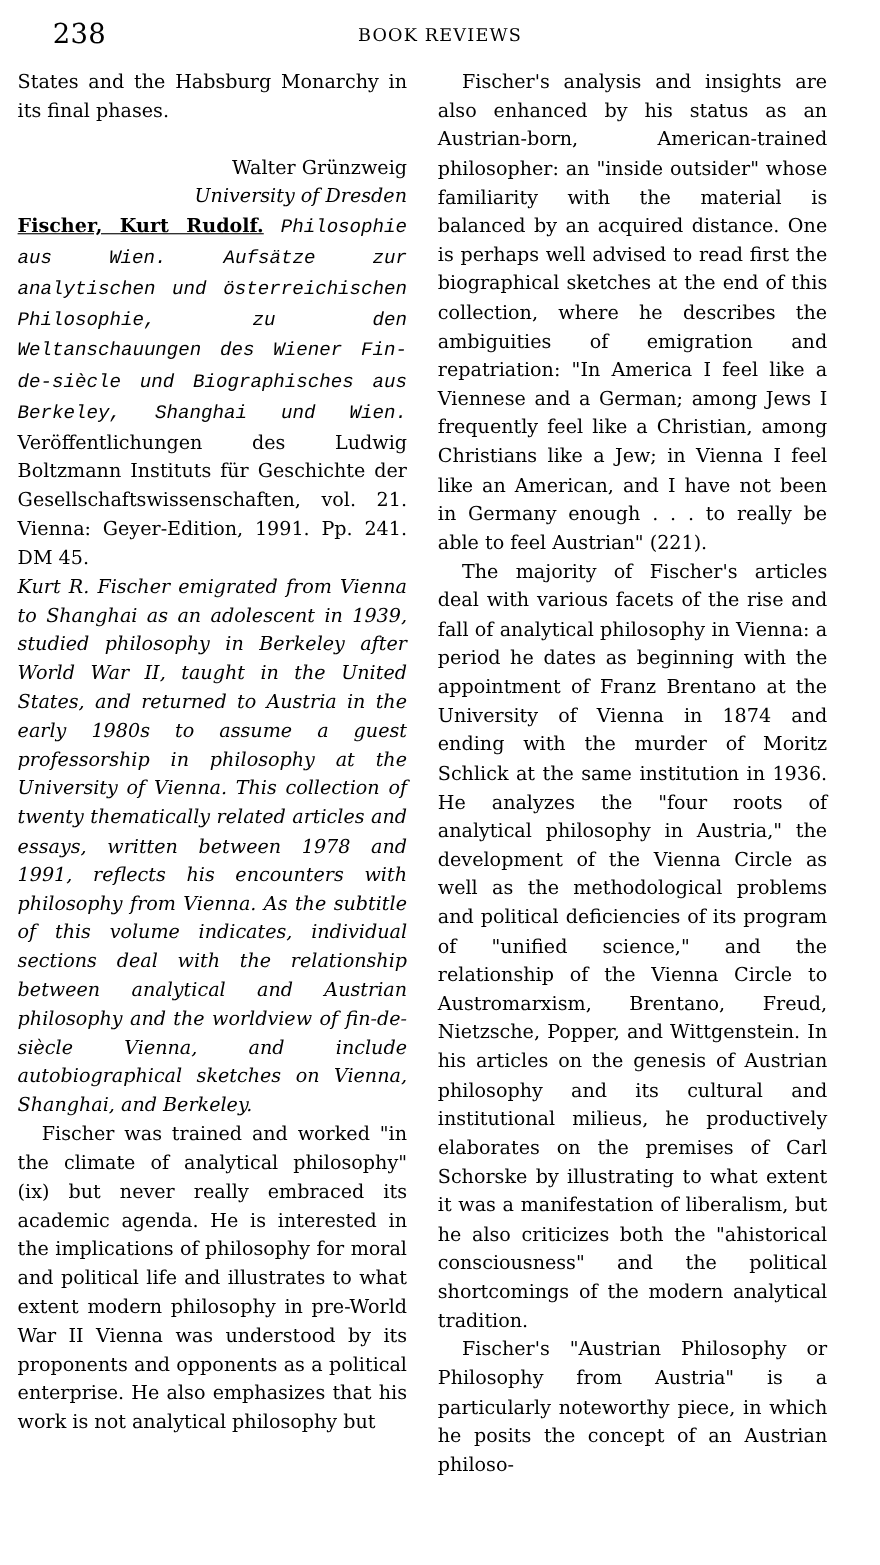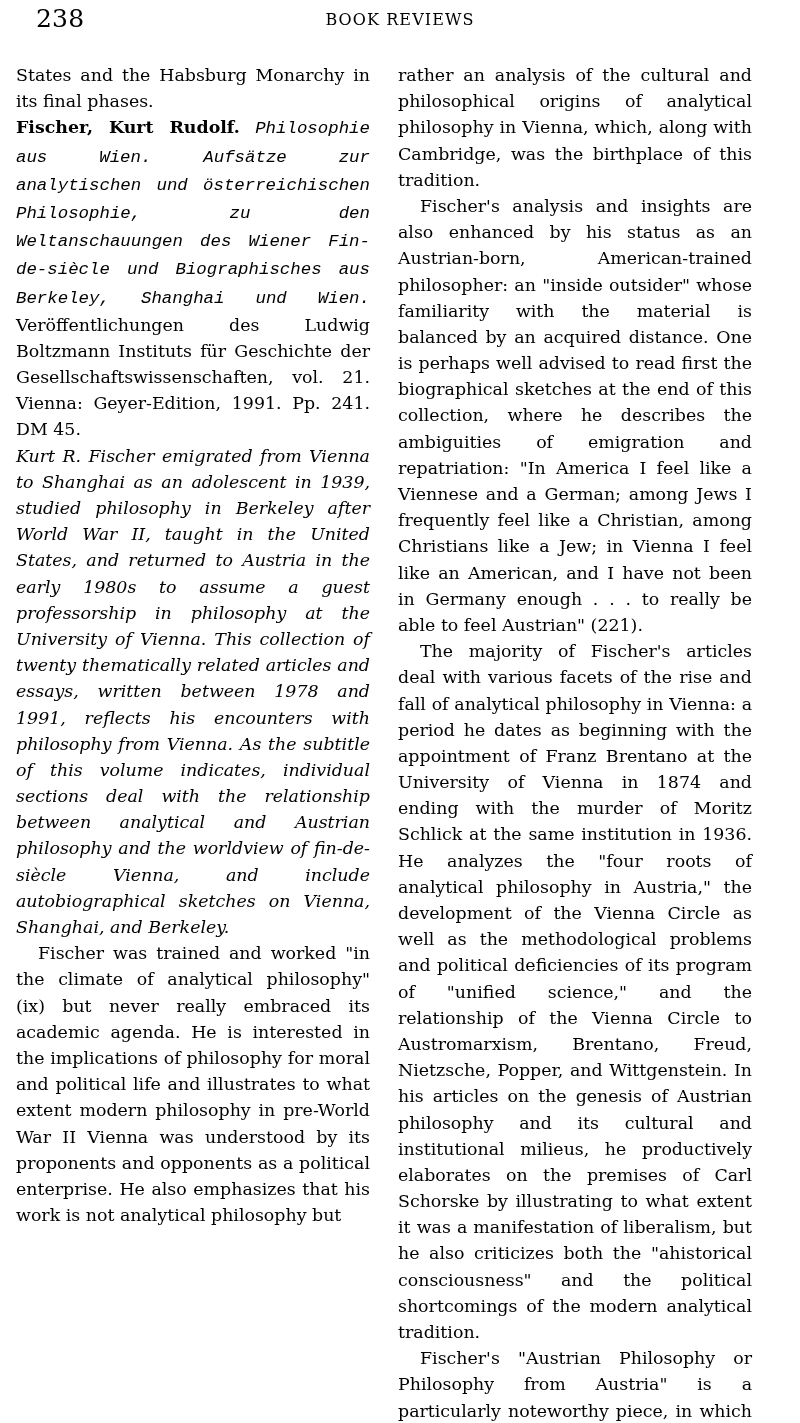--- a/index.html
+++ b/index.html
@@ -13,21 +13,21 @@
     font-family: "DejaVu Serif", serif;
     color: #000000;
     position: relative;
     overflow: hidden;
   }
   .page {
     position: relative;
     width: 800px;
     height: 1423px;
     box-sizing: border-box;
-    padding: 0;
+    padding: 12px;
   }
   .running-head {
     position: relative;
     height: 46px;
     margin: 0 36px;
   }
   .folio {
     position: absolute;
     left: 0;
     top: 4px;
@@ -74,20 +74,21 @@
     line-height: 1.5;
   }
   .byline .line2 {
     font-style: italic;
   }
   .entry {
     margin-top: 46px;
   }
   .entry b {
     font-weight: bold;
+    text-decoration: underline;
   }
   .entry i {
     font-style: italic;
     font-family: Liberation Mono, monospace;
   }
   .gap-before {
     margin-top: 26px;
     font-style: italic;
   }
 </style>
@@ -99,28 +100,31 @@
   <div class="running-head">
     <div class="folio">238</div>
     <div class="head-title">BOOK REVIEWS</div>
   </div>
 
   <div class="columns">
 
     <div class="col">
       <p>States and the Habsburg Monarchy in its final phases.</p>
 
+      <div class="byline">
+        <div class="line1">Walter Grünzweig</div>
+        <div class="line2">University of Dresden</div>
+      </div>
 
       <p class="entry"><b>Fischer, Kurt Rudolf.</b> <i>Philosophie aus Wien. Aufsätze zur analytischen und österreichischen Philosophie, zu den Weltanschauungen des Wiener Fin-de-siècle und Biographisches aus Berkeley, Shanghai und Wien.</i><span> Veröffentlichungen des Ludwig Boltzmann Instituts für Geschichte der Gesellschaftswissenschaften, vol. 21. Vienna: Geyer-Edition, 1991. Pp. 241. DM 45.</span></p>
 
       <p class="gap-before">Kurt R. Fischer emigrated from Vienna to Shanghai as an adolescent in 1939, studied philosophy in Berkeley after World War II, taught in the United States, and returned to Austria in the early 1980s to assume a guest professorship in philosophy at the University of Vienna. This collection of twenty thematically related articles and essays, written between 1978 and 1991, reflects his encounters with philosophy from Vienna. As the subtitle of this volume indicates, individual sections deal with the relationship between analytical and Austrian philosophy and the worldview of fin-de-siècle Vienna, and include autobiographical sketches on Vienna, Shanghai, and Berkeley.</p>
       <p class="p-indent">Fischer was trained and worked "in the climate of analytical philosophy" (ix) but never really embraced its academic agenda. He is interested in the implications of philosophy for moral and political life and illustrates to what extent modern philosophy in pre-World War II Vienna was understood by its proponents and opponents as a political enterprise. He also emphasizes that his work is not analytical philosophy but</p>
     </div>
 
     <div class="col">
-      <p>rather an analysis of the cultural and philosophical origins of analytical philosophy in Vienna, which, along with Cambridge, was the birthplace of this tradition.</p>
       <p class="p-indent">Fischer's analysis and insights are also enhanced by his status as an Austrian-born, American-trained philosopher: an "inside outsider" whose familiarity with the material is balanced by an acquired distance. One is perhaps well advised to read first the biographical sketches at the end of this collection, where he describes the ambiguities of emigration and repatriation: "In America I feel like a Viennese and a German; among Jews I frequently feel like a Christian, among Christians like a Jew; in Vienna I feel like an American, and I have not been in Germany enough . . . to really be able to feel Austrian" (221).</p>
       <p class="p-indent">The majority of Fischer's articles deal with various facets of the rise and fall of analytical philosophy in Vienna: a period he dates as beginning with the appointment of Franz Brentano at the University of Vienna in 1874 and ending with the murder of Moritz Schlick at the same institution in 1936. He analyzes the "four roots of analytical philosophy in Austria," the development of the Vienna Circle as well as the methodological problems and political deficiencies of its program of "unified science," and the relationship of the Vienna Circle to Austromarxism, Brentano, Freud, Nietzsche, Popper, and Wittgenstein. In his articles on the genesis of Austrian philosophy and its cultural and institutional milieus, he productively elaborates on the premises of Carl Schorske by illustrating to what extent it was a manifestation of liberalism, but he also criticizes both the "ahistorical consciousness" and the political shortcomings of the modern analytical tradition.</p>
       <p class="p-indent">Fischer's "Austrian Philosophy or Philosophy from Austria" is a particularly noteworthy piece, in which he posits the concept of an Austrian philoso-</p>
     </div>
 
   </div>
 </div>
 
 </body></html>

